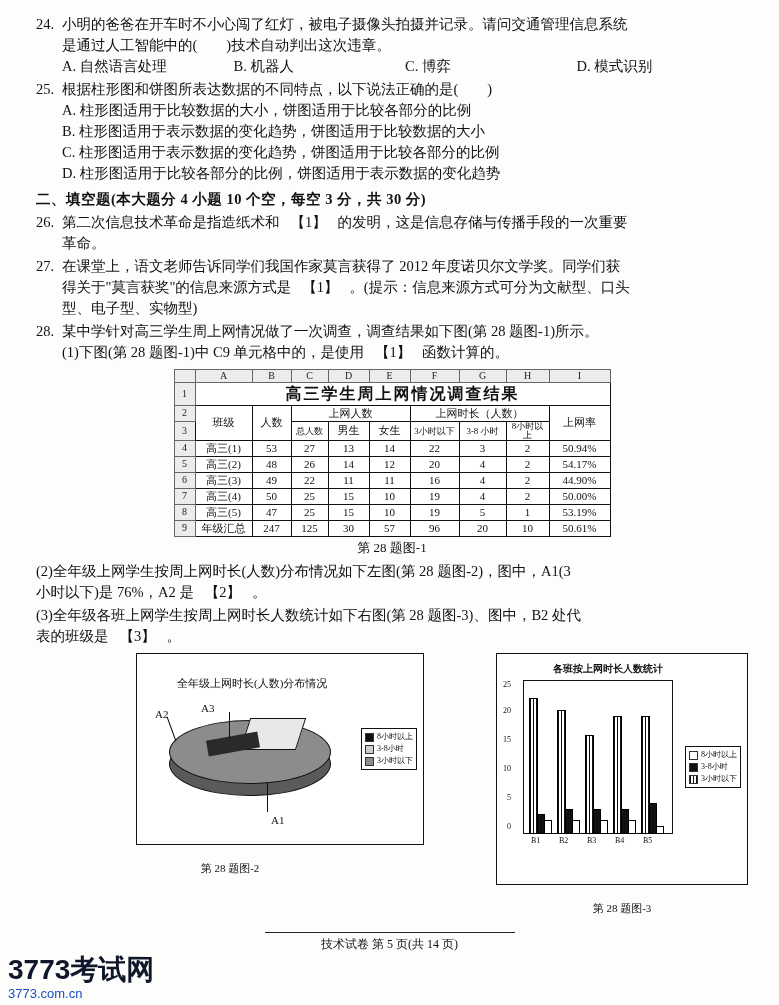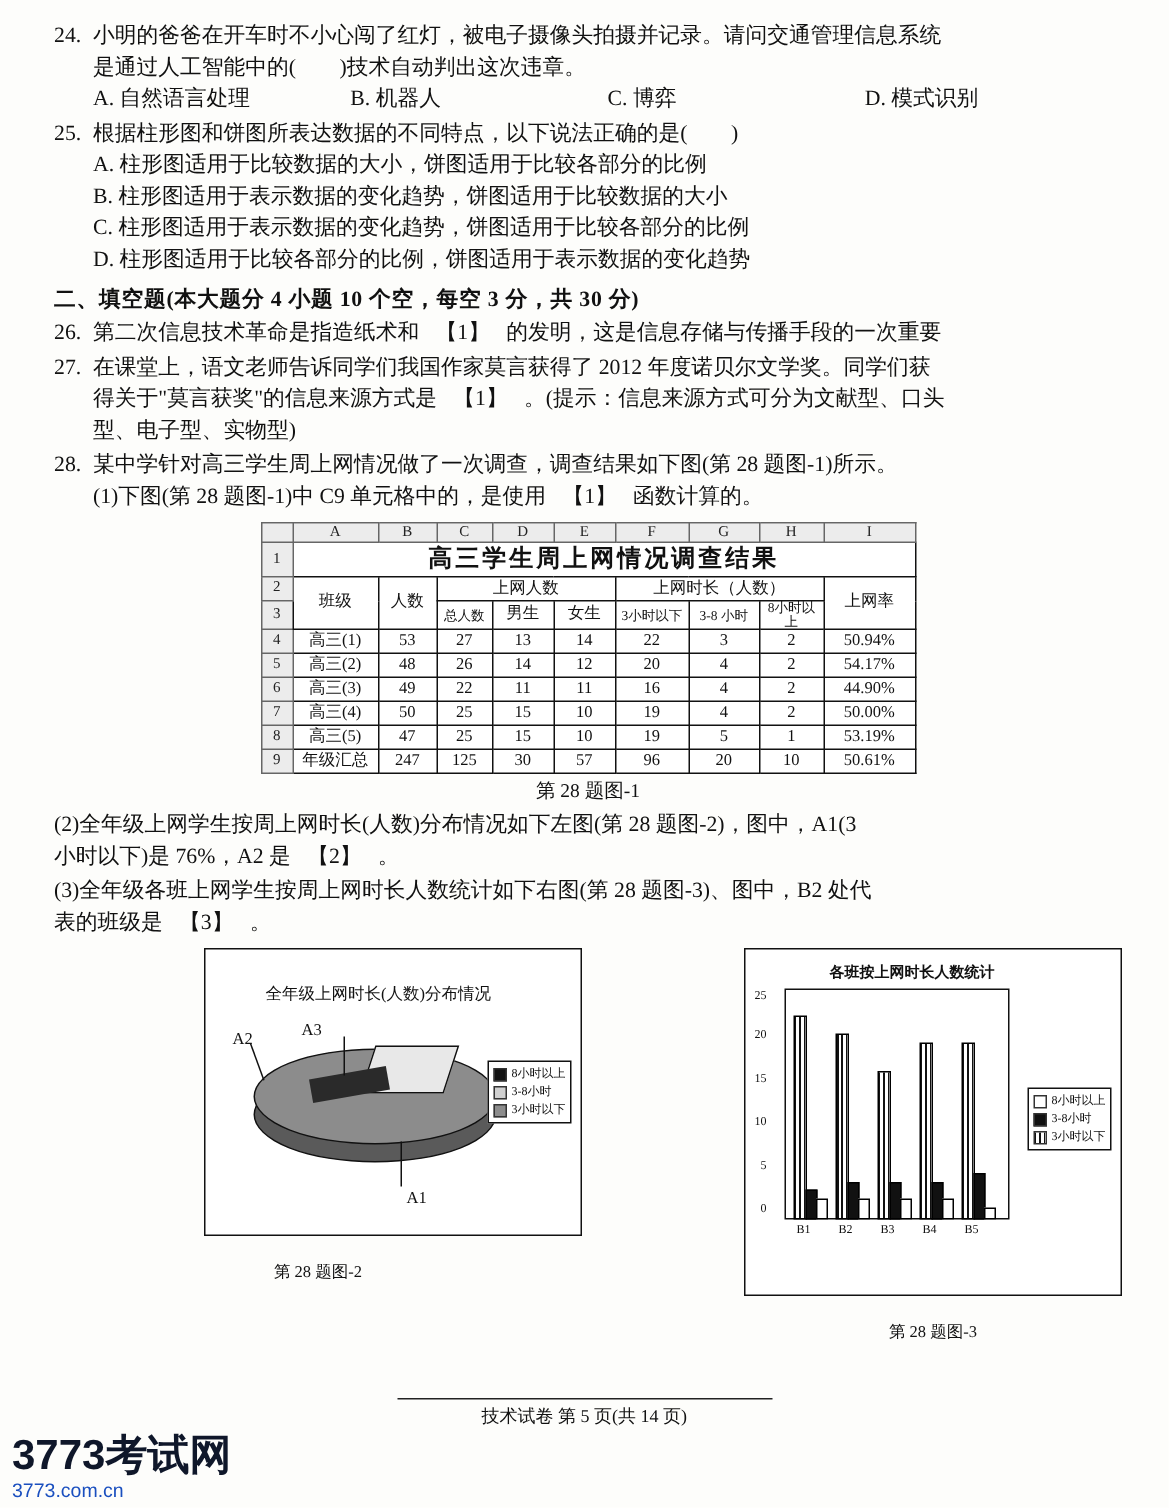--- a/index.html
+++ b/index.html
@@ -89,21 +89,21 @@
   .figs{
     display:flex;
     justify-content:space-between;
     margin-top:6px;
   }
   .figbox{
     border:1px solid #111;
     background:#fff;
     position:relative;
   }
-  .fig2{width:250px;height:190px;margin-left:100px;}
+  .fig2{width:250px;height:190px;margin-left:100px;padding-left:36px;}
   .fig3{width:250px;height:230px;}
   .fig-title{
     text-align:center;
     font-size:11px;
     margin-top:16px;
   }
   .lbl{position:absolute;font-size:11px;font-family:"Liberation Serif",serif;}
   .legend{
     position:absolute;
     border:1px solid #111;
@@ -182,20 +182,21 @@
         <div class="ln">D. 柱形图适用于比较各部分的比例，饼图适用于表示数据的变化趋势</div>
       </div>
     </div>
 
     <div class="sec">二、填空题(本大题分 4 小题 10 个空，每空 3 分，共 30 分)</div>
 
     <div class="q">
       <div class="num">26.</div>
       <div class="body">
         <div class="ln">第二次信息技术革命是指造纸术和   【1】   的发明，这是信息存储与传播手段的一次重要</div>
+        <div class="ln">革命。</div>
       </div>
     </div>
 
     <div class="q">
       <div class="num">27.</div>
       <div class="body">
         <div class="ln">在课堂上，语文老师告诉同学们我国作家莫言获得了 2012 年度诺贝尔文学奖。同学们获</div>
         <div class="ln">得关于"莫言获奖"的信息来源方式是   【1】   。(提示：信息来源方式可分为文献型、口头</div>
         <div class="ln">型、电子型、实物型)</div>
       </div>

